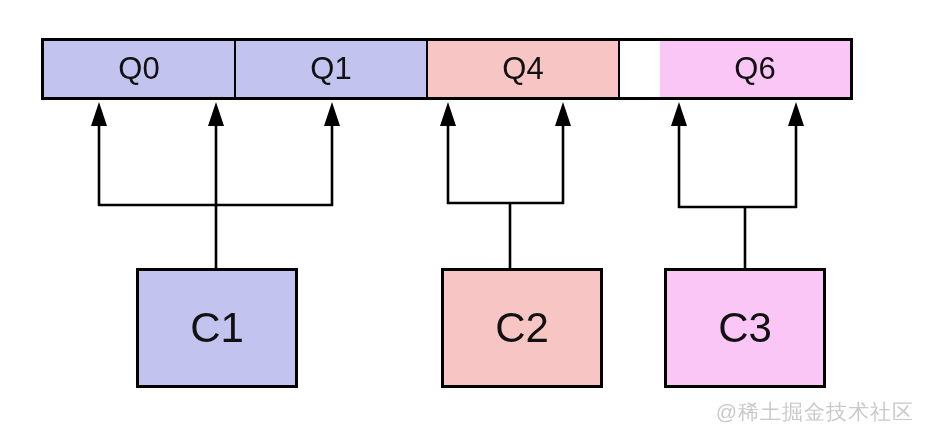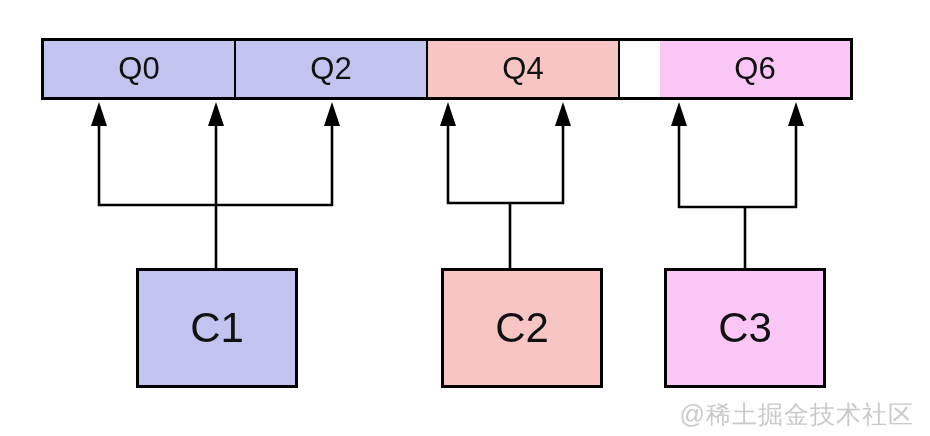--- a/index.html
+++ b/index.html
@@ -74,34 +74,34 @@
     user-select: none;
   }
   .box-c1 { left: 136px; }
   .box-c2 { left: 441px; }
   .box-c3 { left: 664px; }
   
   .watermark {
     position: absolute;
     right: 16px;
     top: 398px;
-    font-size: 25px;
+    font-size: 21px;
     letter-spacing: 1px;
     color: var(--color-watermark, #c9c9c9);
     user-select: none;
   }
 </style>
 </head>
 <body>
 
 <div class="canvas">
 
   <div class="queue-bar">
     <div class="queue-cell g1">Q0</div>
-    <div class="queue-cell g1">Q2</div>
+    <div class="queue-cell g1">Q1</div>
     <div class="queue-cell g2">Q4</div>
     <div class="queue-cell g3">Q6</div>
   </div>
 
   <svg class="connectors" viewBox="0 0 930 436" aria-hidden="true">
 
     <g>
       <line class="cline" x1="99" y1="124" x2="99" y2="206"></line>
       <line class="cline" x1="216" y1="124" x2="216" y2="269"></line>
       <line class="cline" x1="332" y1="124" x2="332" y2="206"></line>

